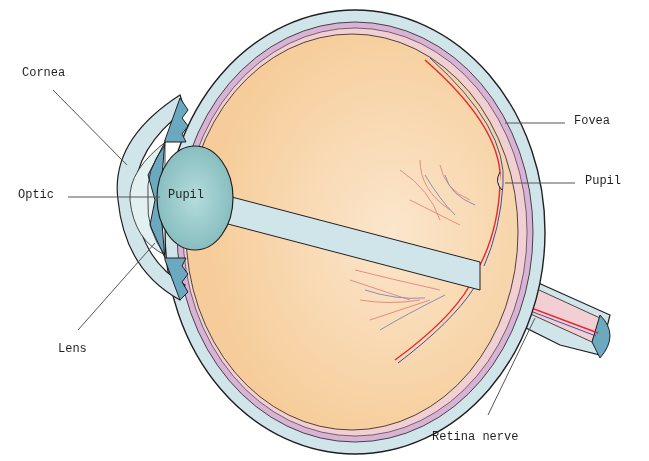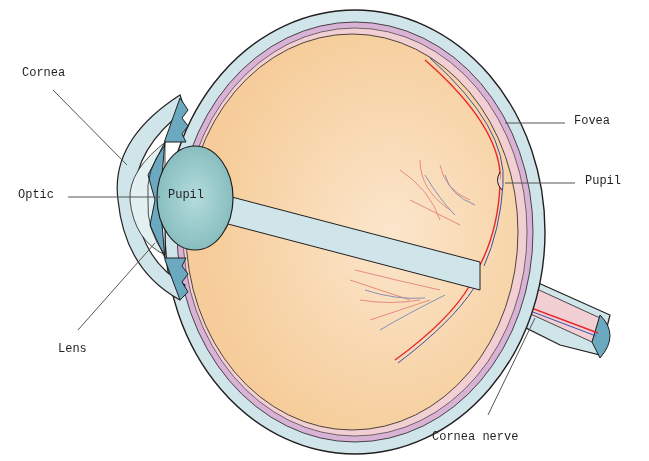--- a/index.html
+++ b/index.html
@@ -78,13 +78,13 @@
     <line x1="488" y1="415" x2="535" y2="318"></line>
   </g>
 </svg>
 
 <div class="lbl" style="left:22px;top:66px">Cornea</div>
 <div class="lbl" style="left:18px;top:188px">Optic</div>
 <div class="lbl" style="left:168px;top:188px">Pupil</div>
 <div class="lbl" style="left:58px;top:342px">Lens</div>
 <div class="lbl" style="left:574px;top:114px">Fovea</div>
 <div class="lbl" style="left:585px;top:174px">Pupil</div>
-<div class="lbl" style="left:432px;top:430px">Cornea nerve</div>
+<div class="lbl" style="left:432px;top:430px">Retina nerve</div>
 
 </body></html>

